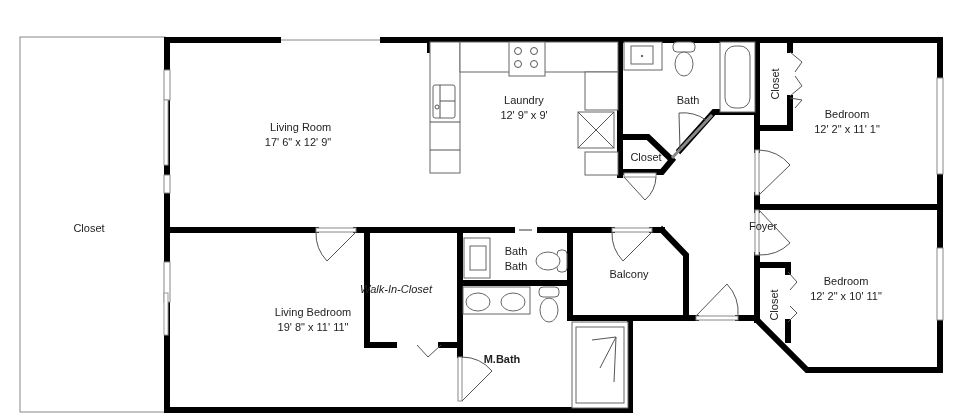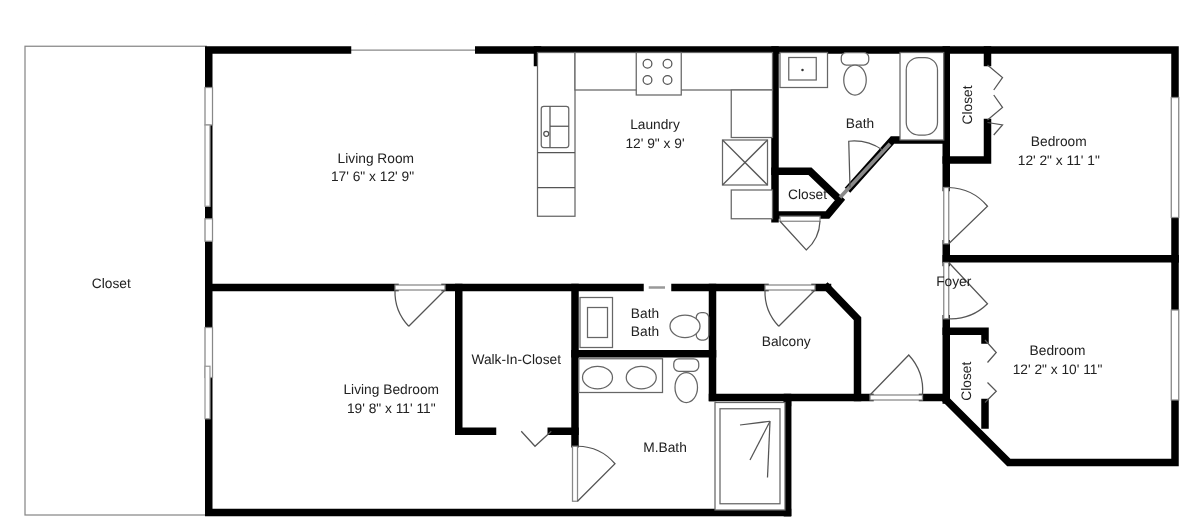--- a/index.html
+++ b/index.html
@@ -222,20 +222,20 @@
 
 <div class="label" style="left:629px;top:274px;"><span>Balcony</span></div>
 
 <div class="label vert" style="left:774px;top:305px;"><span>Closet</span></div>
 
 <div class="label" style="left:846px;top:289px;">
   <div>Bedroom</div>
   <div>12' 2" x 10' 11"</div>
 </div>
 
-<div class="label" style="left:413px;top:289px;"><span>Walk-In-Closet</span></div>
+<div class="label" style="left:396px;top:289px;font-style:italic;"><span>Walk-In-Closet</span></div>
 
 <div class="label" style="left:313px;top:320px;">
   <div>Living Bedroom</div>
   <div>19' 8" x 11' 11"</div>
 </div>
 
-<div class="label" style="left:532px;top:359px;"><span>M.Bath</span></div>
+<div class="label" style="left:502px;top:359px;font-weight:bold;"><span>M.Bath</span></div>
 
 </body></html>

